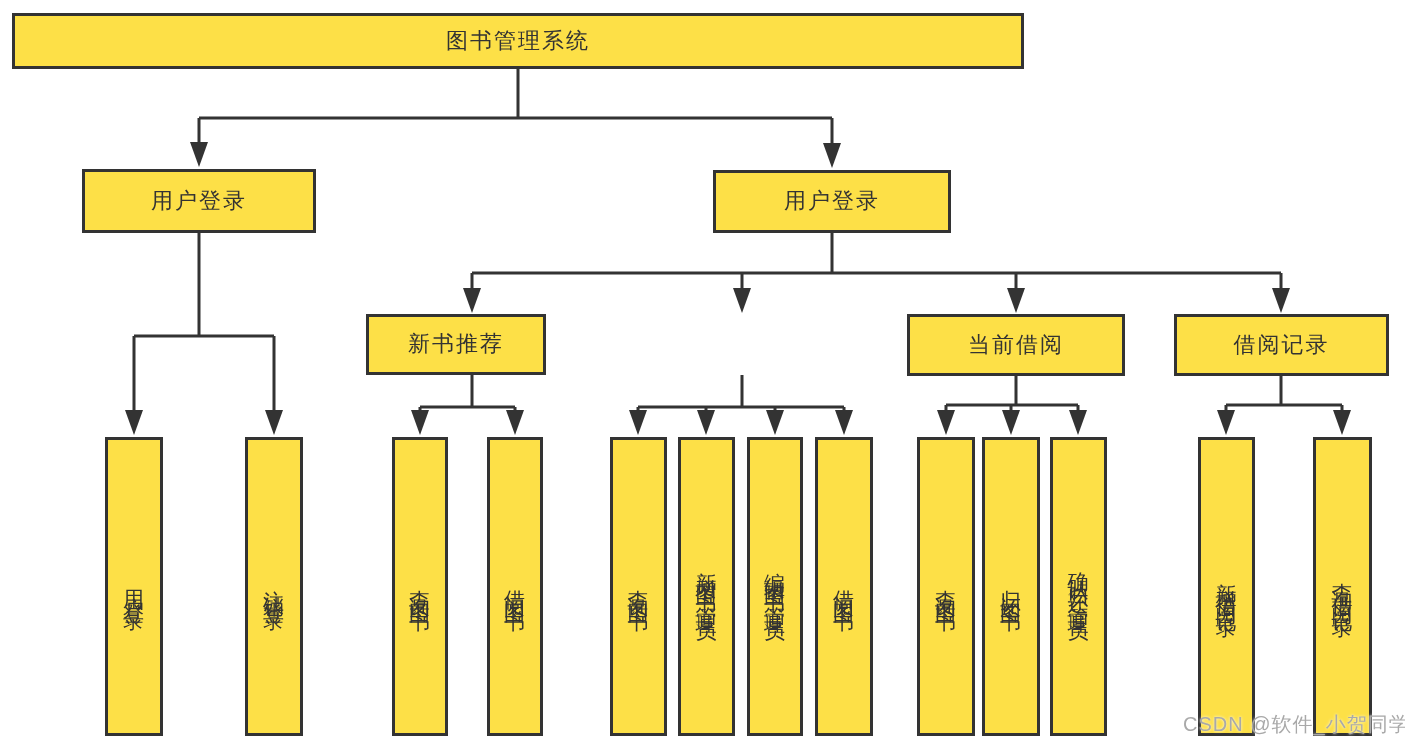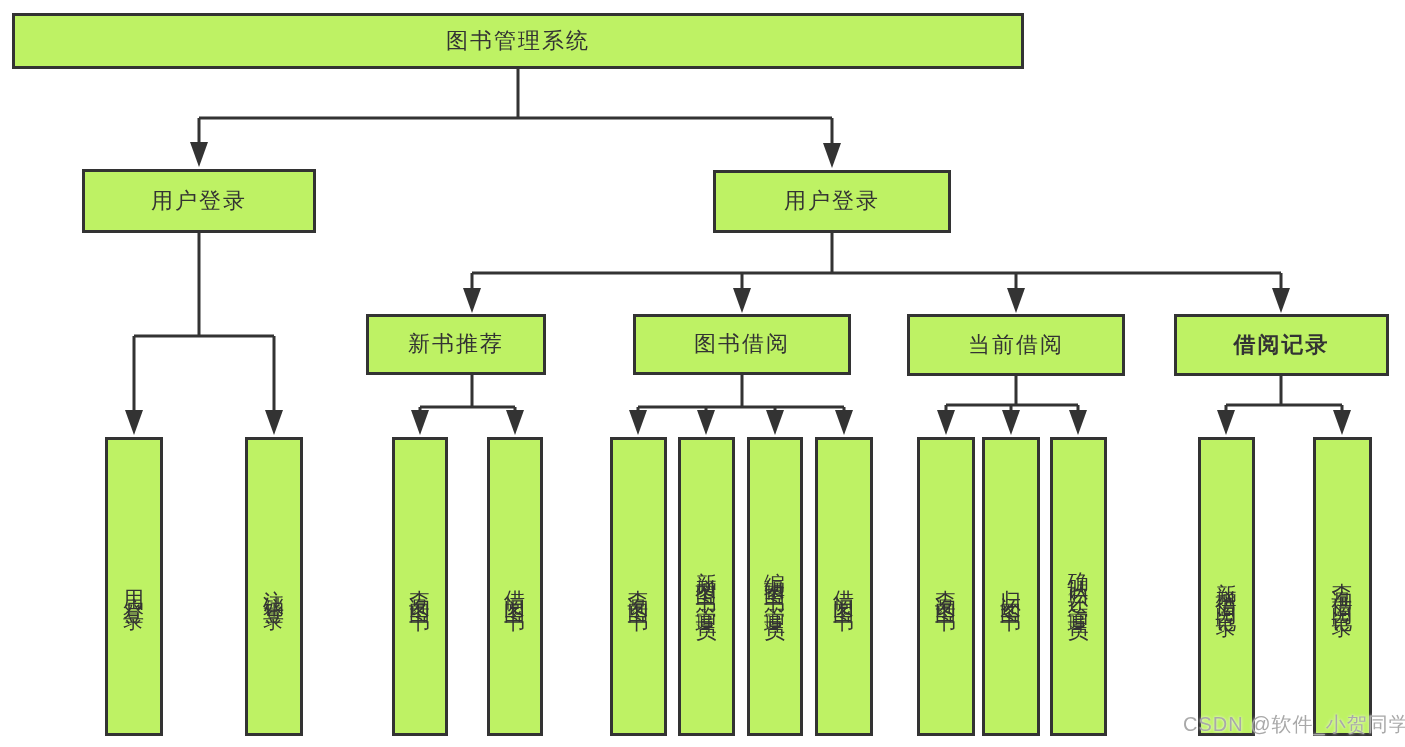--- a/index.html
+++ b/index.html
@@ -8,21 +8,21 @@
     width:1405px;height:747px;
     background:var(--bg,#fff);
     font-family:"Liberation Sans","DejaVu Sans",sans-serif;
     overflow:hidden;
   }
   #wires{position:absolute;left:0;top:0;z-index:1;}
   #wires path{stroke:var(--line,#333);stroke-width:3;fill:none;}
   #wires polygon{fill:var(--line,#333);stroke:none;}
   .node{
     position:absolute;box-sizing:border-box;z-index:2;
-    background:#bef264;border:3px solid var(--line,#333);
+    background:#fde047;border:3px solid var(--line,#333);
     display:flex;align-items:center;justify-content:center;
     color:var(--text,#333);font-size:22px;letter-spacing:2px;
     text-align:center;line-height:1.2;
   }
   .vnode{
     writing-mode:vertical-rl;text-orientation:mixed;
     font-size:21px;letter-spacing:7px;line-height:1;
   }
   #watermark{
     position:absolute;left:1183px;top:711px;z-index:6;
@@ -73,23 +73,22 @@
         <polygon points="1333,410 1351,410 1342,435"></polygon>
       </g>
   </svg>
 
   <div class="node" style="left:12px;top:13px;width:1012px;height:56px;">图书管理系统</div>
 
   <div class="node" style="left:82px;top:169px;width:234px;height:64px;">用户登录</div>
   <div class="node" style="left:713px;top:170px;width:238px;height:63px;">用户登录</div>
 
   <div class="node" style="left:366px;top:314px;width:180px;height:61px;">新书推荐</div>
-  <div class="node" style="left:633px;top:314px;width:218px;height:61px;">图书借阅</div>
   <div class="node" style="left:907px;top:314px;width:218px;height:62px;">当前借阅</div>
-  <div class="node" style="left:1174px;top:314px;width:215px;height:62px;font-weight:bold;">借阅记录</div>
+  <div class="node" style="left:1174px;top:314px;width:215px;height:62px;">借阅记录</div>
 
   <div class="node vnode" style="left:105px;top:437px;width:58px;height:299px;">用户登录</div>
   <div class="node vnode" style="left:245px;top:437px;width:58px;height:299px;">注销登录</div>
 
   <div class="node vnode" style="left:392px;top:437px;width:56px;height:299px;">查询图书</div>
   <div class="node vnode" style="left:487px;top:437px;width:56px;height:299px;">借阅图书</div>
 
   <div class="node vnode" style="left:610px;top:437px;width:57px;height:299px;">查询图书</div>
   <div class="node vnode" style="left:678px;top:437px;width:57px;height:299px;">新增图书（管理员）</div>
   <div class="node vnode" style="left:747px;top:437px;width:56px;height:299px;">编辑图书（管理员）</div>

